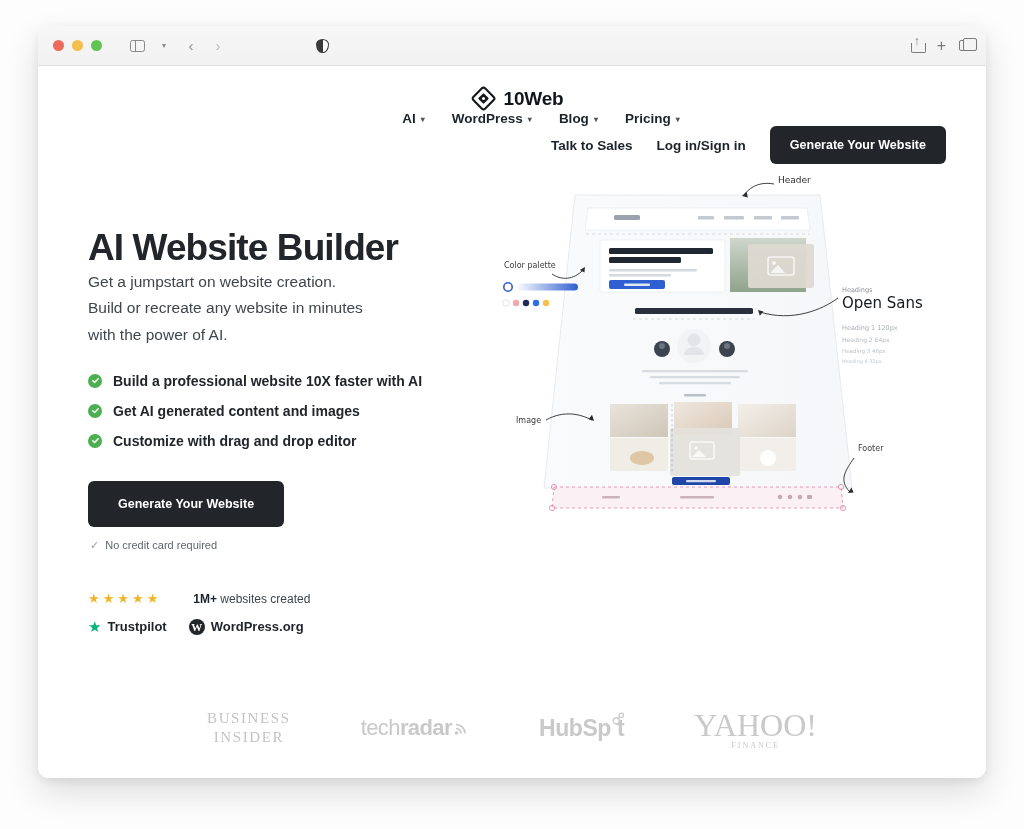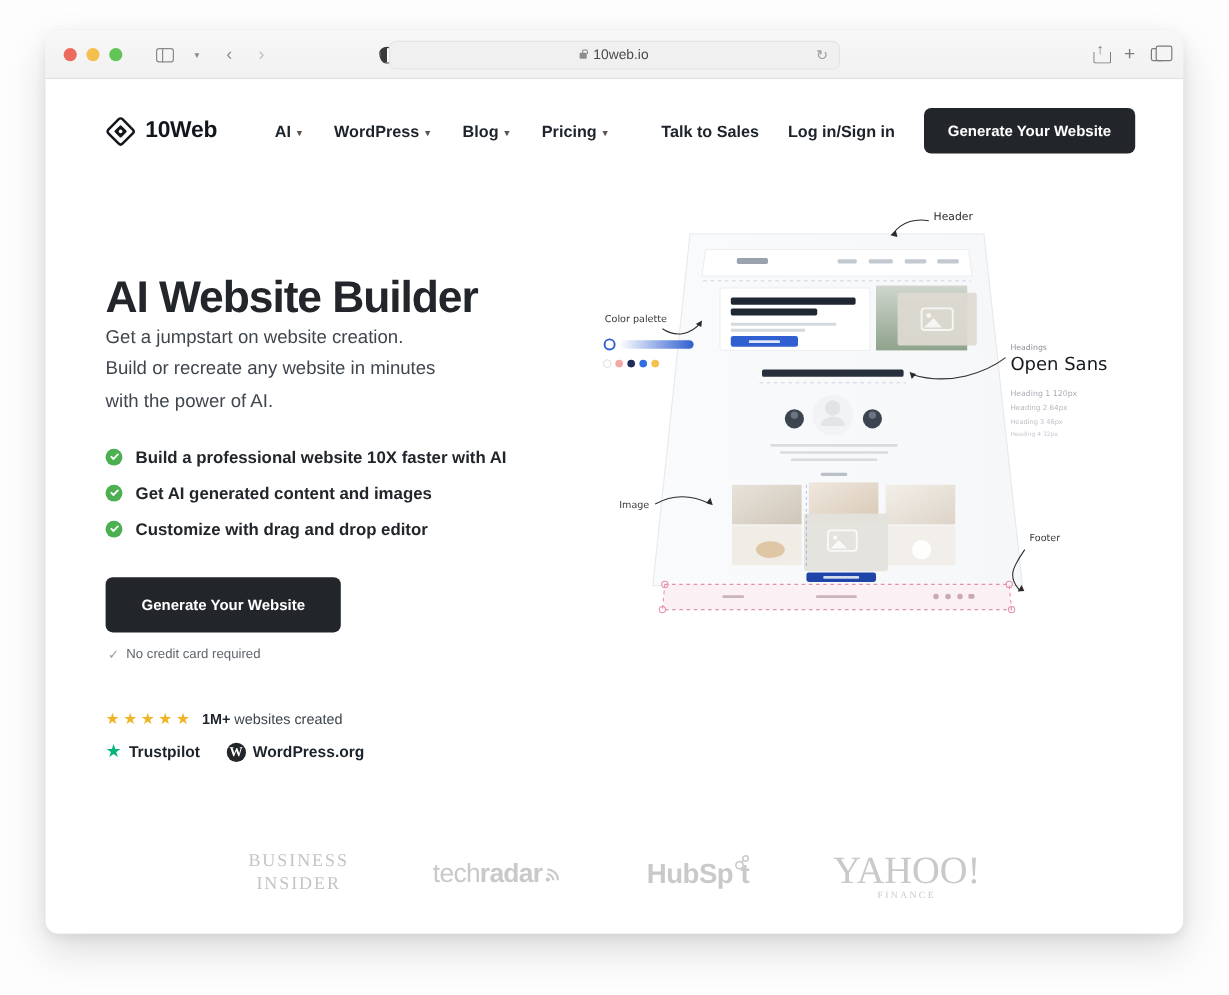--- a/index.html
+++ b/index.html
@@ -82,20 +82,21 @@
   .icon-tabs:before { content:""; position:absolute; left:2.5px; top:-3.5px; width:12px; height:11px; border:1.3px solid #7b7b7b; border-radius:2px; background:#f4f4f4; }
 
   
   .page { position: relative; height: 712px; background: #ffffff; }
 
   
   .site-header {
     display: flex; align-items: center;
     padding: 20px 40px 0 50px;
     height: 66px;
+    flex-direction: column;
   }
   .brand { display: flex; align-items: center; gap: 8px; }
   .logo-mark { width: 25px; height: 25px; position: relative; }
   .brand-name { font-size: 19px; font-weight: 700; color: #11161c; letter-spacing: -0.2px; }
 
   .main-nav { display: flex; align-items: center; gap: 27px; margin-left: 48px; }
   .nav-item { display: flex; align-items: center; gap: 5px; font-size: 13.5px; font-weight: 700; color: #1d232b; cursor: pointer; }
   .nav-caret { font-size: 8px; color: #555; margin-top: 2px; }
 
   .header-right { margin-left: auto; display: flex; align-items: center; gap: 24px; }
@@ -137,21 +138,21 @@
     font-family: "Liberation Sans", sans-serif;
   }
   .nocard { margin-top: 12px; display: flex; align-items: center; gap: 6px; padding-left: 2px; }
   .nocard .tick { color: #9aa0a6; font-size: 11px; }
   .nocard-text { font-size: 11px; color: #5f666d; }
 
   .rating { margin-top: 40px; display: flex; align-items: center; gap: 10px; }
   .stars { display: flex; gap: 3px; }
   .star-g { color: #f0b429; font-size: 13px; line-height: 1; }
   .rating-text { font-size: 12px; color: #3d444b; }
-  .rating-text b { font-weight: 700; color: #1d232b; }
+  .rating-text b { font-weight: 700; color: #1d232b; margin-left: 25px; }
 
   .trust-row { margin-top: 13px; display: flex; align-items: center; gap: 22px; }
   .trust-item { display: flex; align-items: center; gap: 6px; }
   .tp-star { color: #00b67a; font-size: 15px; line-height: 1; }
   .trust-label { font-size: 13px; font-weight: 700; color: #1d232b; }
   .wp-circle {
     width: 16px; height: 16px; border-radius: 50%;
     background: #21262b; color: #fff;
     font-size: 11px; font-weight: 700;
     display: flex; align-items: center; justify-content: center;
@@ -199,25 +200,20 @@
         <div class="tb-btn">
             <span class="nav-arrow">‹</span>
           </div>
         <div class="tb-btn">
             <span class="nav-arrow dim">›</span>
           </div>
       </div>
 
       <div class="shield"></div>
 
-      <div class="urlbar">
-        <span class="lock"></span>
-        <span class="url-text">10web.io</span>
-        <span class="reload">↻</span>
-      </div>
 
       <div class="tb-right">
         <span class="icon-share"></span>
         <span class="icon-plus">+</span>
         <span class="icon-tabs"></span>
       </div>
     </div>
 
     <div class="page">
 

